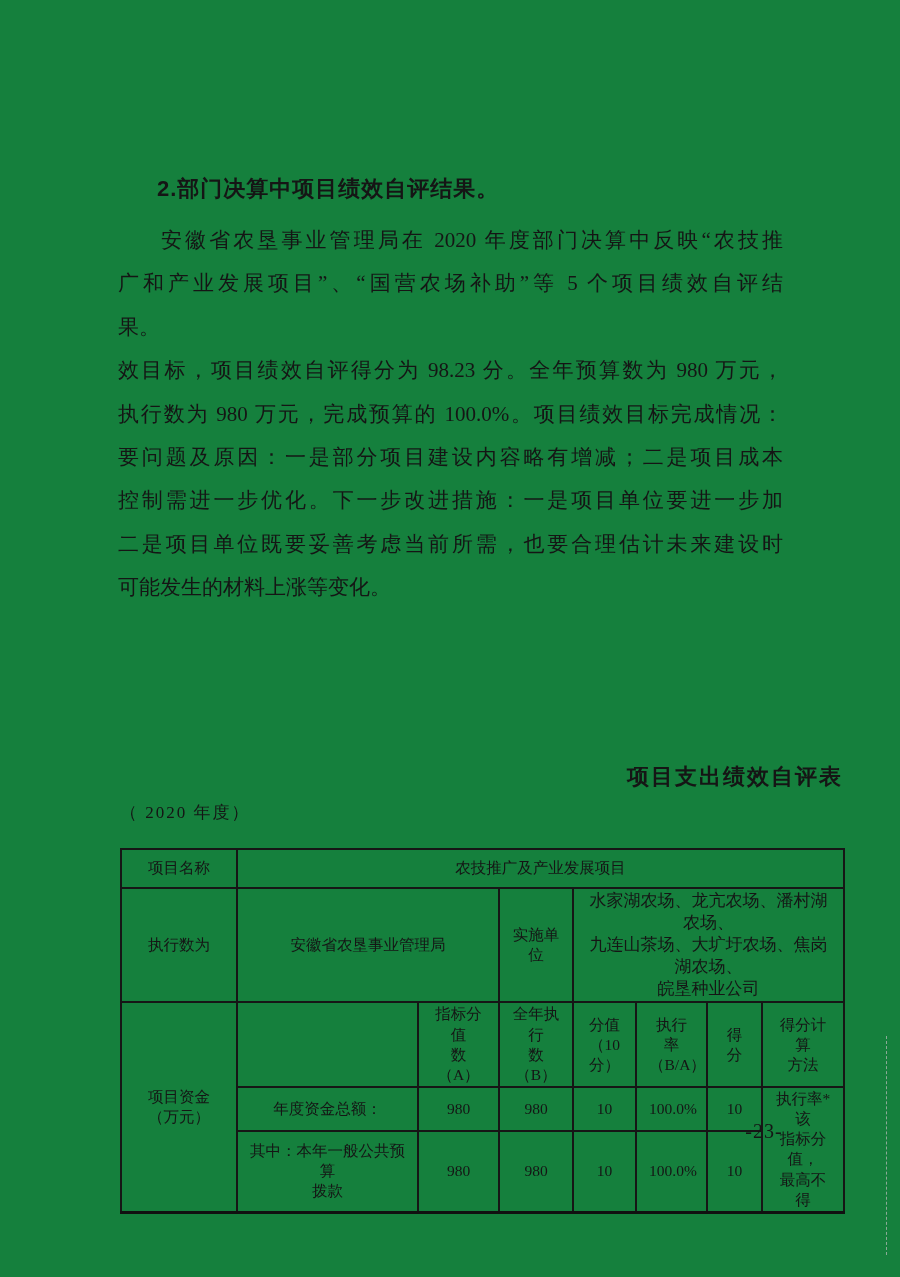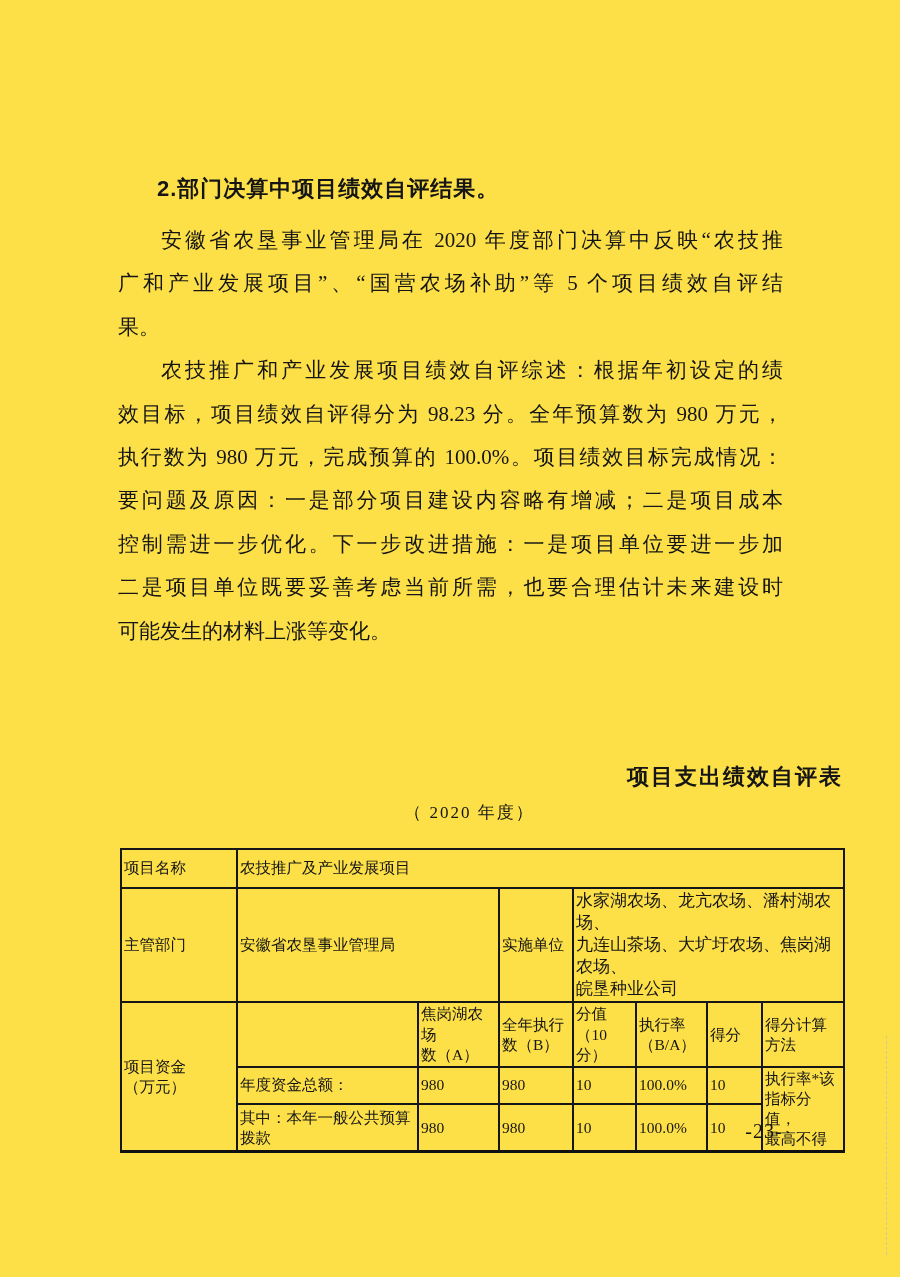--- a/index.html
+++ b/index.html
@@ -1,19 +1,19 @@
 <!DOCTYPE html>
 <html><head>
 <meta charset="utf-8">
 <style>
   html,body{margin:0;padding:0;background:#e8e8e8;}
   .page{
     position:relative;
     width:900px;height:1277px;
-    background:#fde047;
+    background:#15803d;
     margin:0 auto;
     font-family:"Liberation Serif","DejaVu Serif",serif;
     color:#151515;
     overflow:hidden;
   }
   .heading{
     position:absolute;left:157px;top:174px;
     font-size:22px;font-weight:bold;
     letter-spacing:1px;
     font-family:"Liberation Sans","DejaVu Sans",sans-serif;
@@ -29,34 +29,34 @@
   }
   .line.indent{text-indent:43px;}
   .line.short{text-align-last:left;}
   .table-title{
     position:absolute;left:120px;top:762px;width:723px;
     text-align:right;font-size:22px;font-weight:bold;
     letter-spacing:2px;
     font-family:"Liberation Sans","DejaVu Sans",sans-serif;
   }
   .table-subtitle{
-    position:absolute;left:108px;top:801px;width:723px;
-    text-align:center;font-size:17px;letter-spacing:2px;
+    position:absolute;left:120px;top:801px;width:723px;
+    font-size:17px;letter-spacing:2px;
   }
   table.selfeval{
     position:absolute;left:120px;top:848px;
     width:723px;border-collapse:collapse;table-layout:fixed;
     border:2px solid #161616;
     border-bottom:3px solid #111;
   }
   table.selfeval td{
     border:2px solid #161616;
-    vertical-align:middle;
+    text-align:center;vertical-align:middle;
     font-size:15.5px;line-height:1.3;
-    padding:1px 2px;
+    padding:1px 12px;
     overflow:hidden;
   }
   td.ml{white-space:pre-line;}
   .num{font-size:16.5px;}
   .page-num{
     position:absolute;left:726px;top:1120px;width:76px;
     text-align:center;font-size:20px;letter-spacing:1px;
   }
   .scan-line{
     position:absolute;left:886px;top:1036px;height:219px;width:0;
@@ -67,21 +67,20 @@
 <body>
 
 <div class="page">
 
   <div class="heading">2.部门决算中项目绩效自评结果。</div>
 
   <div class="body-text">
     <div class="line indent">安徽省农垦事业管理局在 2020 年度部门决算中反映“农技推</div>
     <div class="line">广和产业发展项目”、“国营农场补助”等 5 个项目绩效自评结</div>
     <div class="line short">果。</div>
-    <div class="line indent">农技推广和产业发展项目绩效自评综述：根据年初设定的绩</div>
     <div class="line">效目标，项目绩效自评得分为 98.23 分。全年预算数为 980 万元，</div>
     <div class="line">执行数为 980 万元，完成预算的 100.0%。项目绩效目标完成情况：</div>
     <div class="line">要问题及原因：一是部分项目建设内容略有增减；二是项目成本</div>
     <div class="line">控制需进一步优化。下一步改进措施：一是项目单位要进一步加</div>
     <div class="line">二是项目单位既要妥善考虑当前所需，也要合理估计未来建设时</div>
     <div class="line short">可能发生的材料上涨等变化。</div>
   </div>
 
   <div class="table-title">项目支出绩效自评表</div>
   <div class="table-subtitle">（ 2020 年度）</div>
@@ -96,32 +95,32 @@
         <col style="width:71px">
       <col style="width:55px">
         <col style="width:82px">
     </colgroup>
     <tbody>
         <tr style="height:39px">
       <td>项目名称</td>
       <td colspan="7">农技推广及产业发展项目</td>
     </tr>
     <tr style="height:79px">
-      <td>主管部门</td>
+      <td>执行数为</td>
       <td colspan="2">安徽省农垦事业管理局</td>
       <td>实施单位</td>
       <td colspan="4" class="ml" style="font-size:17px">水家湖农场、龙亢农场、潘村湖农场、
 九连山茶场、大圹圩农场、焦岗湖农场、
 皖垦种业公司</td>
     </tr>
     <tr style="height:55px">
       <td rowspan="3" class="ml">项目资金
 （万元）</td>
       <td></td>
-      <td class="ml">焦岗湖农场
+      <td class="ml">指标分值
 数（A）</td>
       <td class="ml">全年执行
 数（B）</td>
       <td class="ml">分值（10
 分）</td>
       <td class="ml">执行率
 （B/A）</td>
       <td>得分</td>
       <td class="ml">得分计算
 方法</td>

